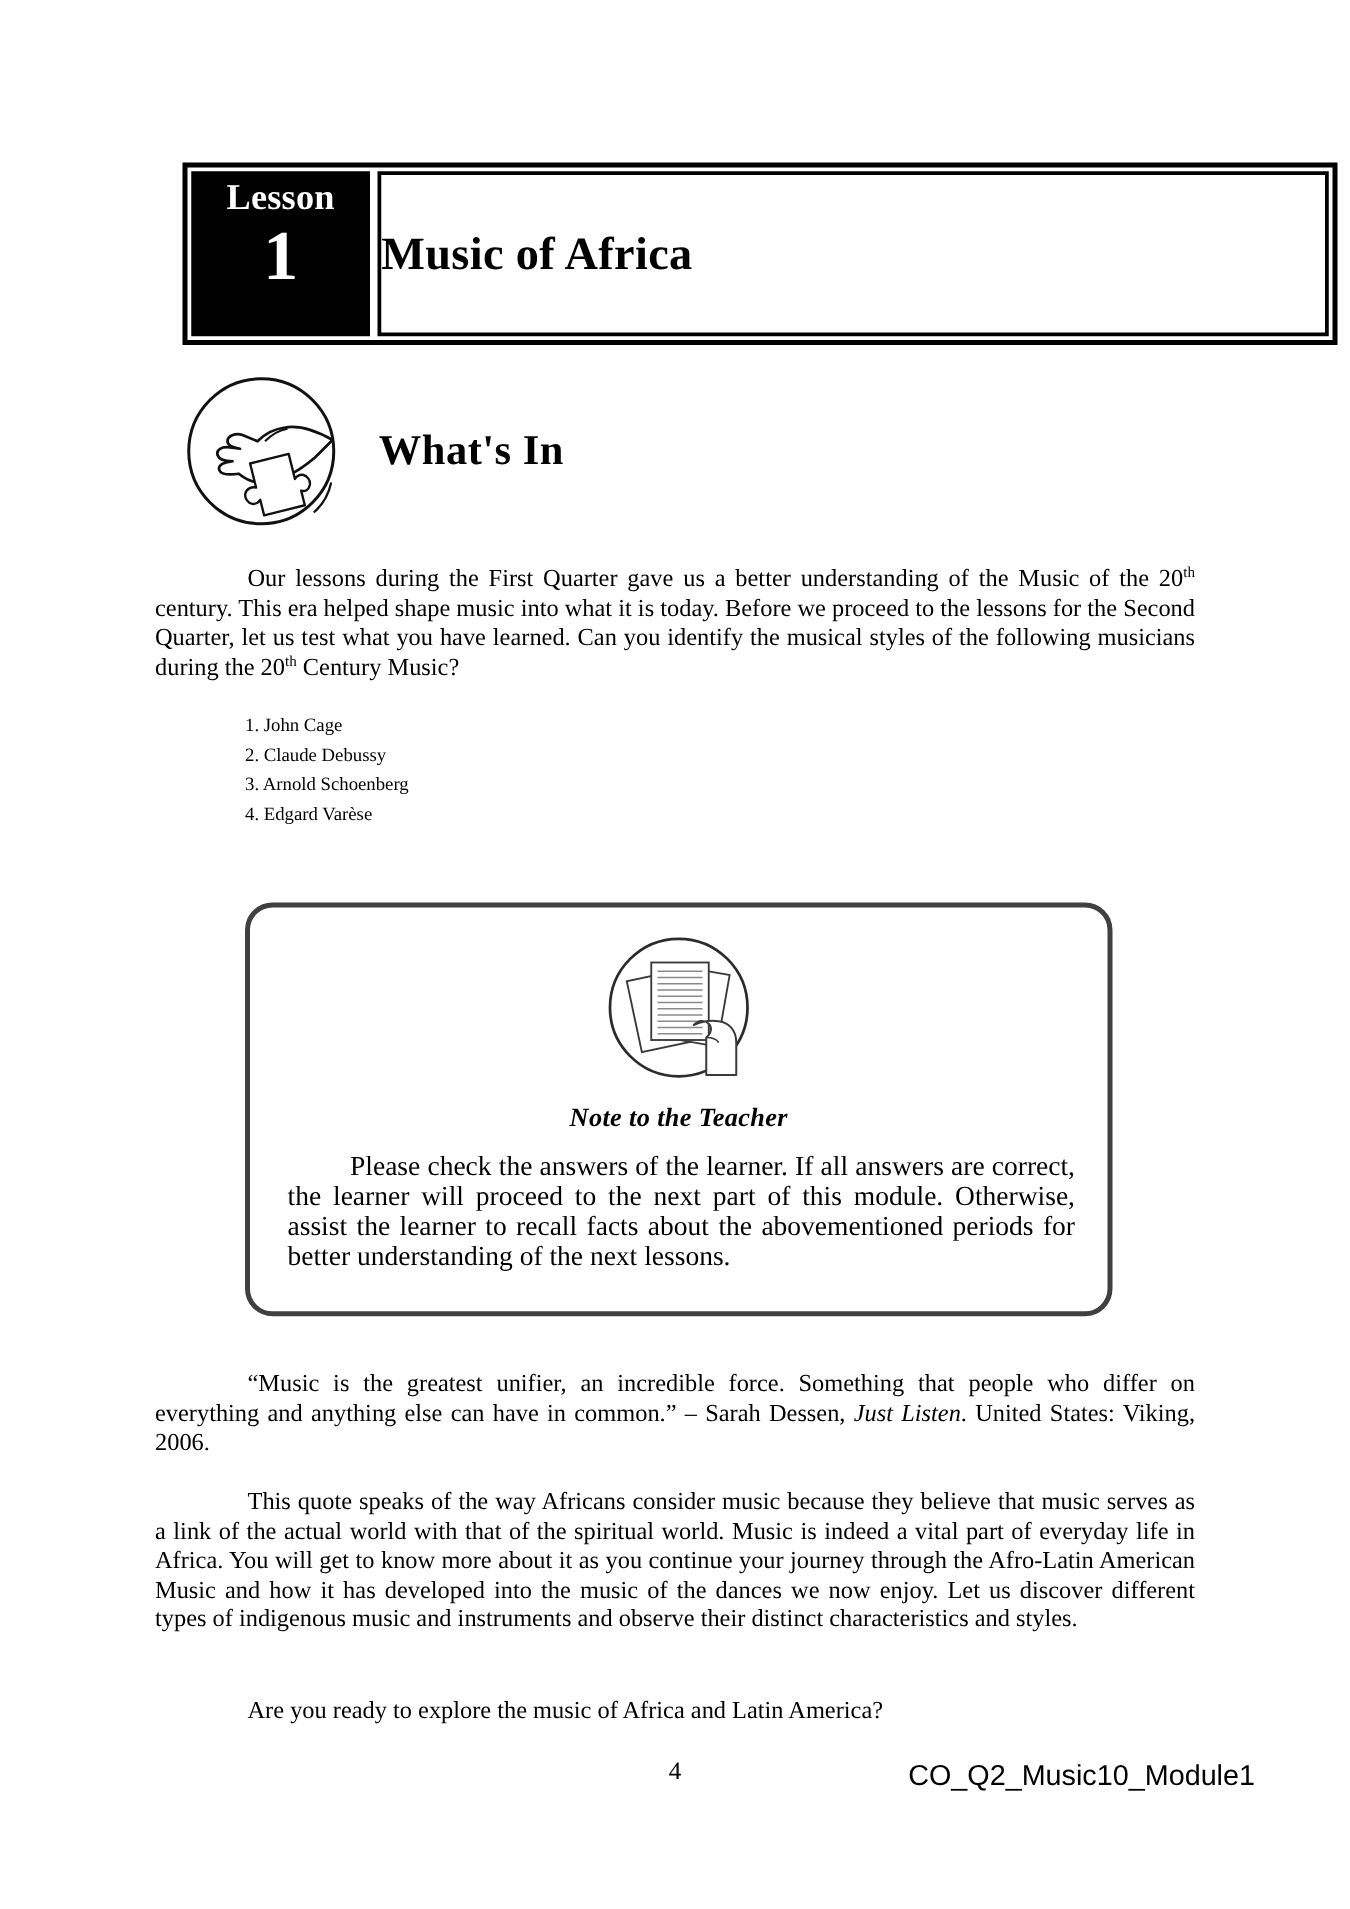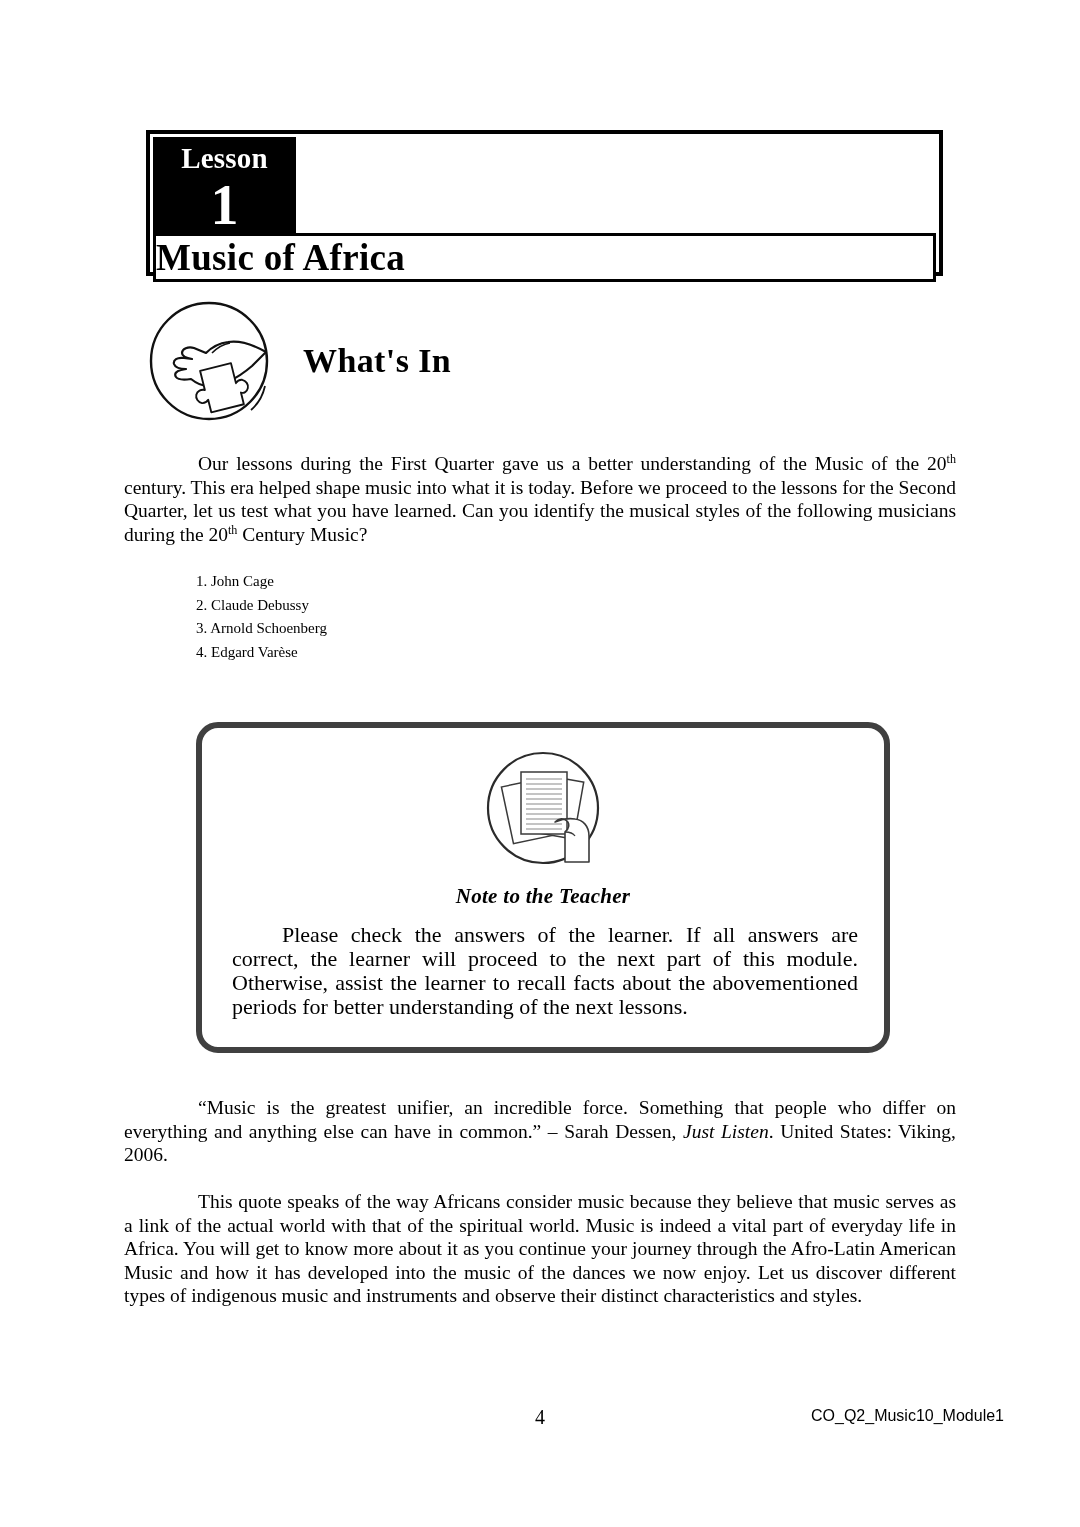--- a/index.html
+++ b/index.html
@@ -20,28 +20,27 @@
     position: absolute;
     inset: 0;
     background: #ffffff;
   }
 
   
   .lesson-banner {
     position: absolute;
     left: 146px;
     top: 130px;
-    width: 797px;
+    width: 924px;
     height: 146px;
     border: 4px solid #000000;
     background: #ffffff;
     box-sizing: border-box;
     display: flex;
     padding: 3px;
-    flex-direction: column;
   }
   .lesson-badge {
     width: 143px;
     background: #000000;
     color: #ffffff;
     display: flex;
     flex-direction: column;
     align-items: center;
     justify-content: flex-start;
     box-sizing: border-box;
@@ -123,21 +122,21 @@
     text-align: left;
   }
 
   
   .note-box {
     position: absolute;
     left: 196px;
     top: 722px;
     width: 694px;
     height: 331px;
-    border: 6px solid #404040;
+    border: 4px solid #404040;
     border-radius: 22px;
     box-sizing: border-box;
     background: #ffffff;
   }
   .note-icon-wrap {
     display: flex;
     justify-content: center;
     margin-top: 22px;
   }
   .note-icon {
@@ -173,21 +172,21 @@
     left: 0;
     width: 832px;
     text-align: center;
     font-size: 20px;
   }
   .module-code {
     position: absolute;
     right: 0;
     top: 1px;
     font-family: "Liberation Sans", "DejaVu Sans", sans-serif;
-    font-size: 16px;
+    font-size: 23px;
   }
 
   sup { font-size: 0.62em; vertical-align: super; line-height: 0; }
   .ital { font-style: italic; }
 </style>
 </head>
 <body>
 
 <div class="page">
 
@@ -268,19 +267,20 @@
     <div class="note-title">Note to the Teacher</div>
     <div class="note-text">Please check the answers of the learner. If all answers are correct, the learner will proceed to the next part of this module. Otherwise, assist the learner to recall facts about the abovementioned periods for better understanding of the next lessons.</div>
   </div>
 
   <div class="body-block indent" style="top:1096px;">
     <span>“Music is the greatest unifier, an incredible force. Something that people who differ on everything and anything else can have in common.” – Sarah Dessen, </span><span class="ital">Just Listen</span><span>. United States: Viking, 2006.</span>
   </div>
 
   <div class="body-block indent" style="top:1190px;">This quote speaks of the way Africans consider music because they believe that music serves as a link of the actual world with that of the spiritual world. Music is indeed a vital part of everyday life in Africa. You will get to know more about it as you continue your journey through the Afro-Latin American Music and how it has developed into the music of the dances we now enjoy. Let us discover different types of indigenous music and instruments and observe their distinct characteristics and styles.</div>
 
+  <div class="body-block indent" style="top:1357px; text-align:left;">Are you ready to explore the music of Africa and Latin America?</div>
 
   <div class="footer">
     <span class="page-number">4</span>
     <span class="module-code">CO_Q2_Music10_Module1</span>
   </div>
 
 </div>
 
 </body></html>

